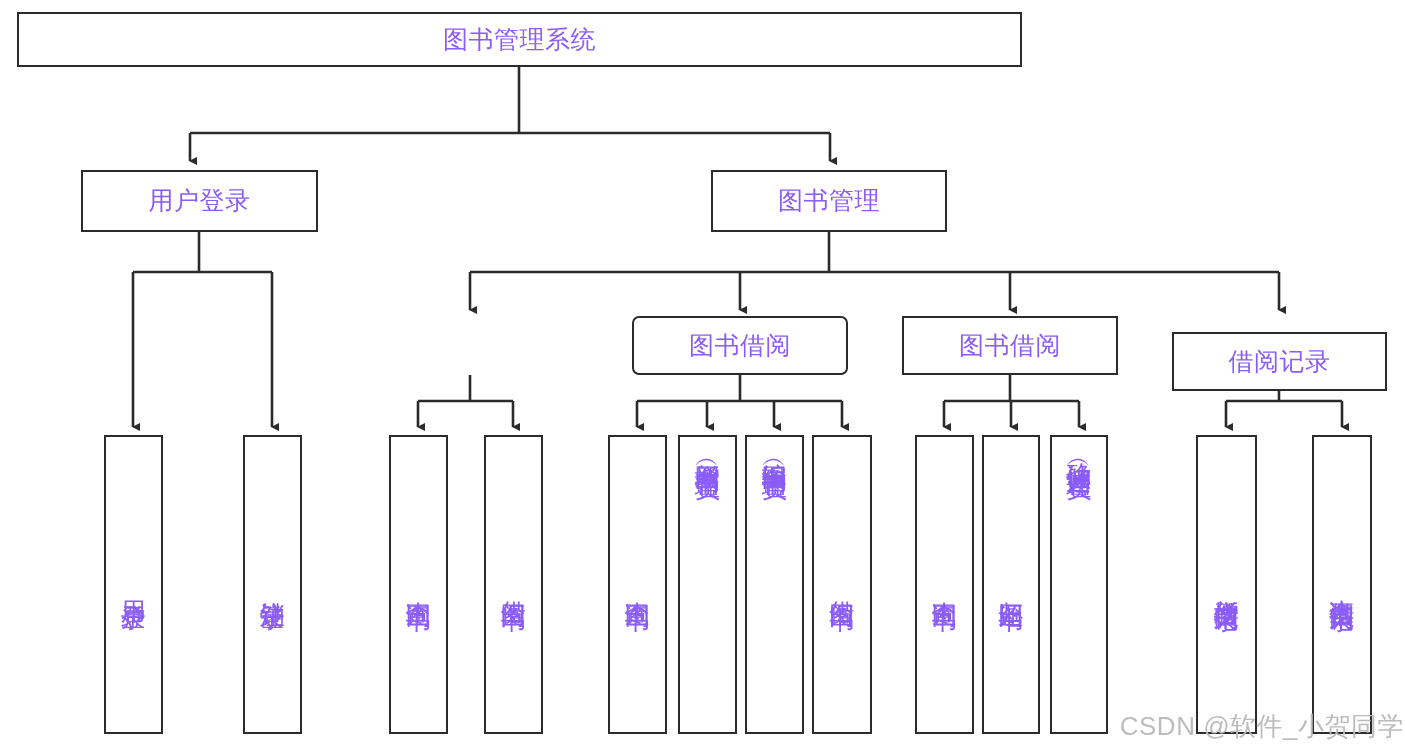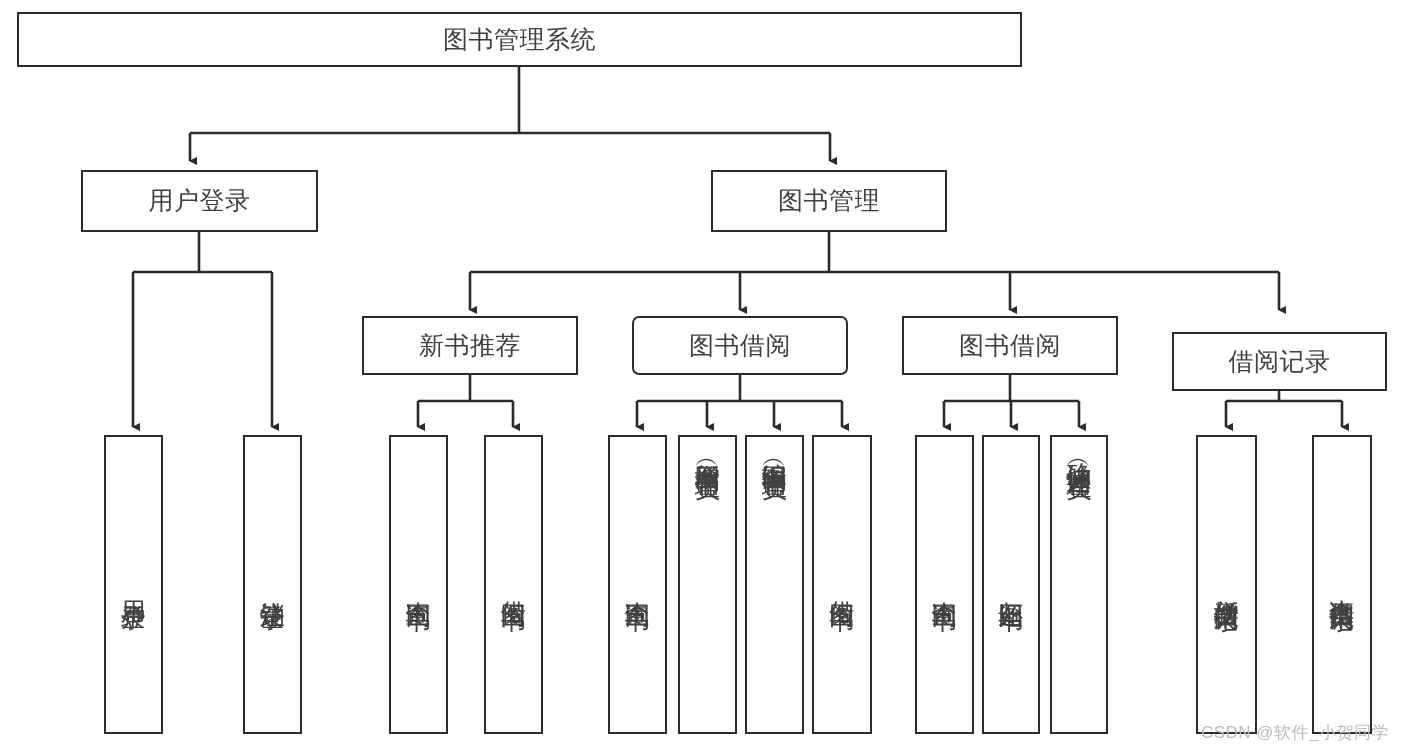--- a/index.html
+++ b/index.html
@@ -26,21 +26,21 @@
     pointer-events: none;
   }
   .node {
     position: absolute;
     box-sizing: border-box;
     background: #ffffff;
     border: 2px solid #2b2b2b;
     display: flex;
     align-items: center;
     justify-content: center;
-    color: #404040;
+    color: #8b5cf6;
     z-index: 2;
   }
   .node .label {
     display: block;
     text-align: center;
     line-height: 1.18;
     letter-spacing: 0.5px;
   }
   .node-root .label { font-size: 25px; }
   .node-l2 .label  { font-size: 25px; }
@@ -56,23 +56,23 @@
     line-height: 1.22;
     letter-spacing: 2px;
     white-space: nowrap;
   }
   .node-leaf.center-v {
     align-items: center;
     padding-top: 0;
   }
   .watermark {
     position: absolute;
-    right: 16px;
+    right: 1px;
     bottom: 3px;
-    font-size: 17px;
+    font-size: 26px;
     color: #bcbcbc;
     z-index: 5;
     white-space: nowrap;
     letter-spacing: 0.5px;
   }
 </style>
 </head>
 <body>
 
 <div id="canvas">
@@ -131,23 +131,20 @@
     <span class="label">图书管理系统</span>
   </div>
 
   <div class="node node-l2" style="left:81px; top:170px; width:237px; height:62px;">
     <span class="label">用户登录</span>
   </div>
   <div class="node node-l2" style="left:711px; top:170px; width:236px; height:62px;">
     <span class="label">图书管理</span>
   </div>
 
-  <div class="node node-l3" style="left:362px; top:316px; width:216px; height:59px;">
-    <span class="label">新书推荐</span>
-  </div>
   <div class="node node-l3" style="left:632px; top:316px; width:216px; height:59px;border-radius:7px;">
     <span class="label">图书借阅</span>
   </div>
   <div class="node node-l3" style="left:902px; top:316px; width:216px; height:59px;">
     <span class="label">图书借阅</span>
   </div>
   <div class="node node-l3" style="left:1172px; top:332px; width:215px; height:59px;">
     <span class="label">借阅记录</span>
   </div>
 

